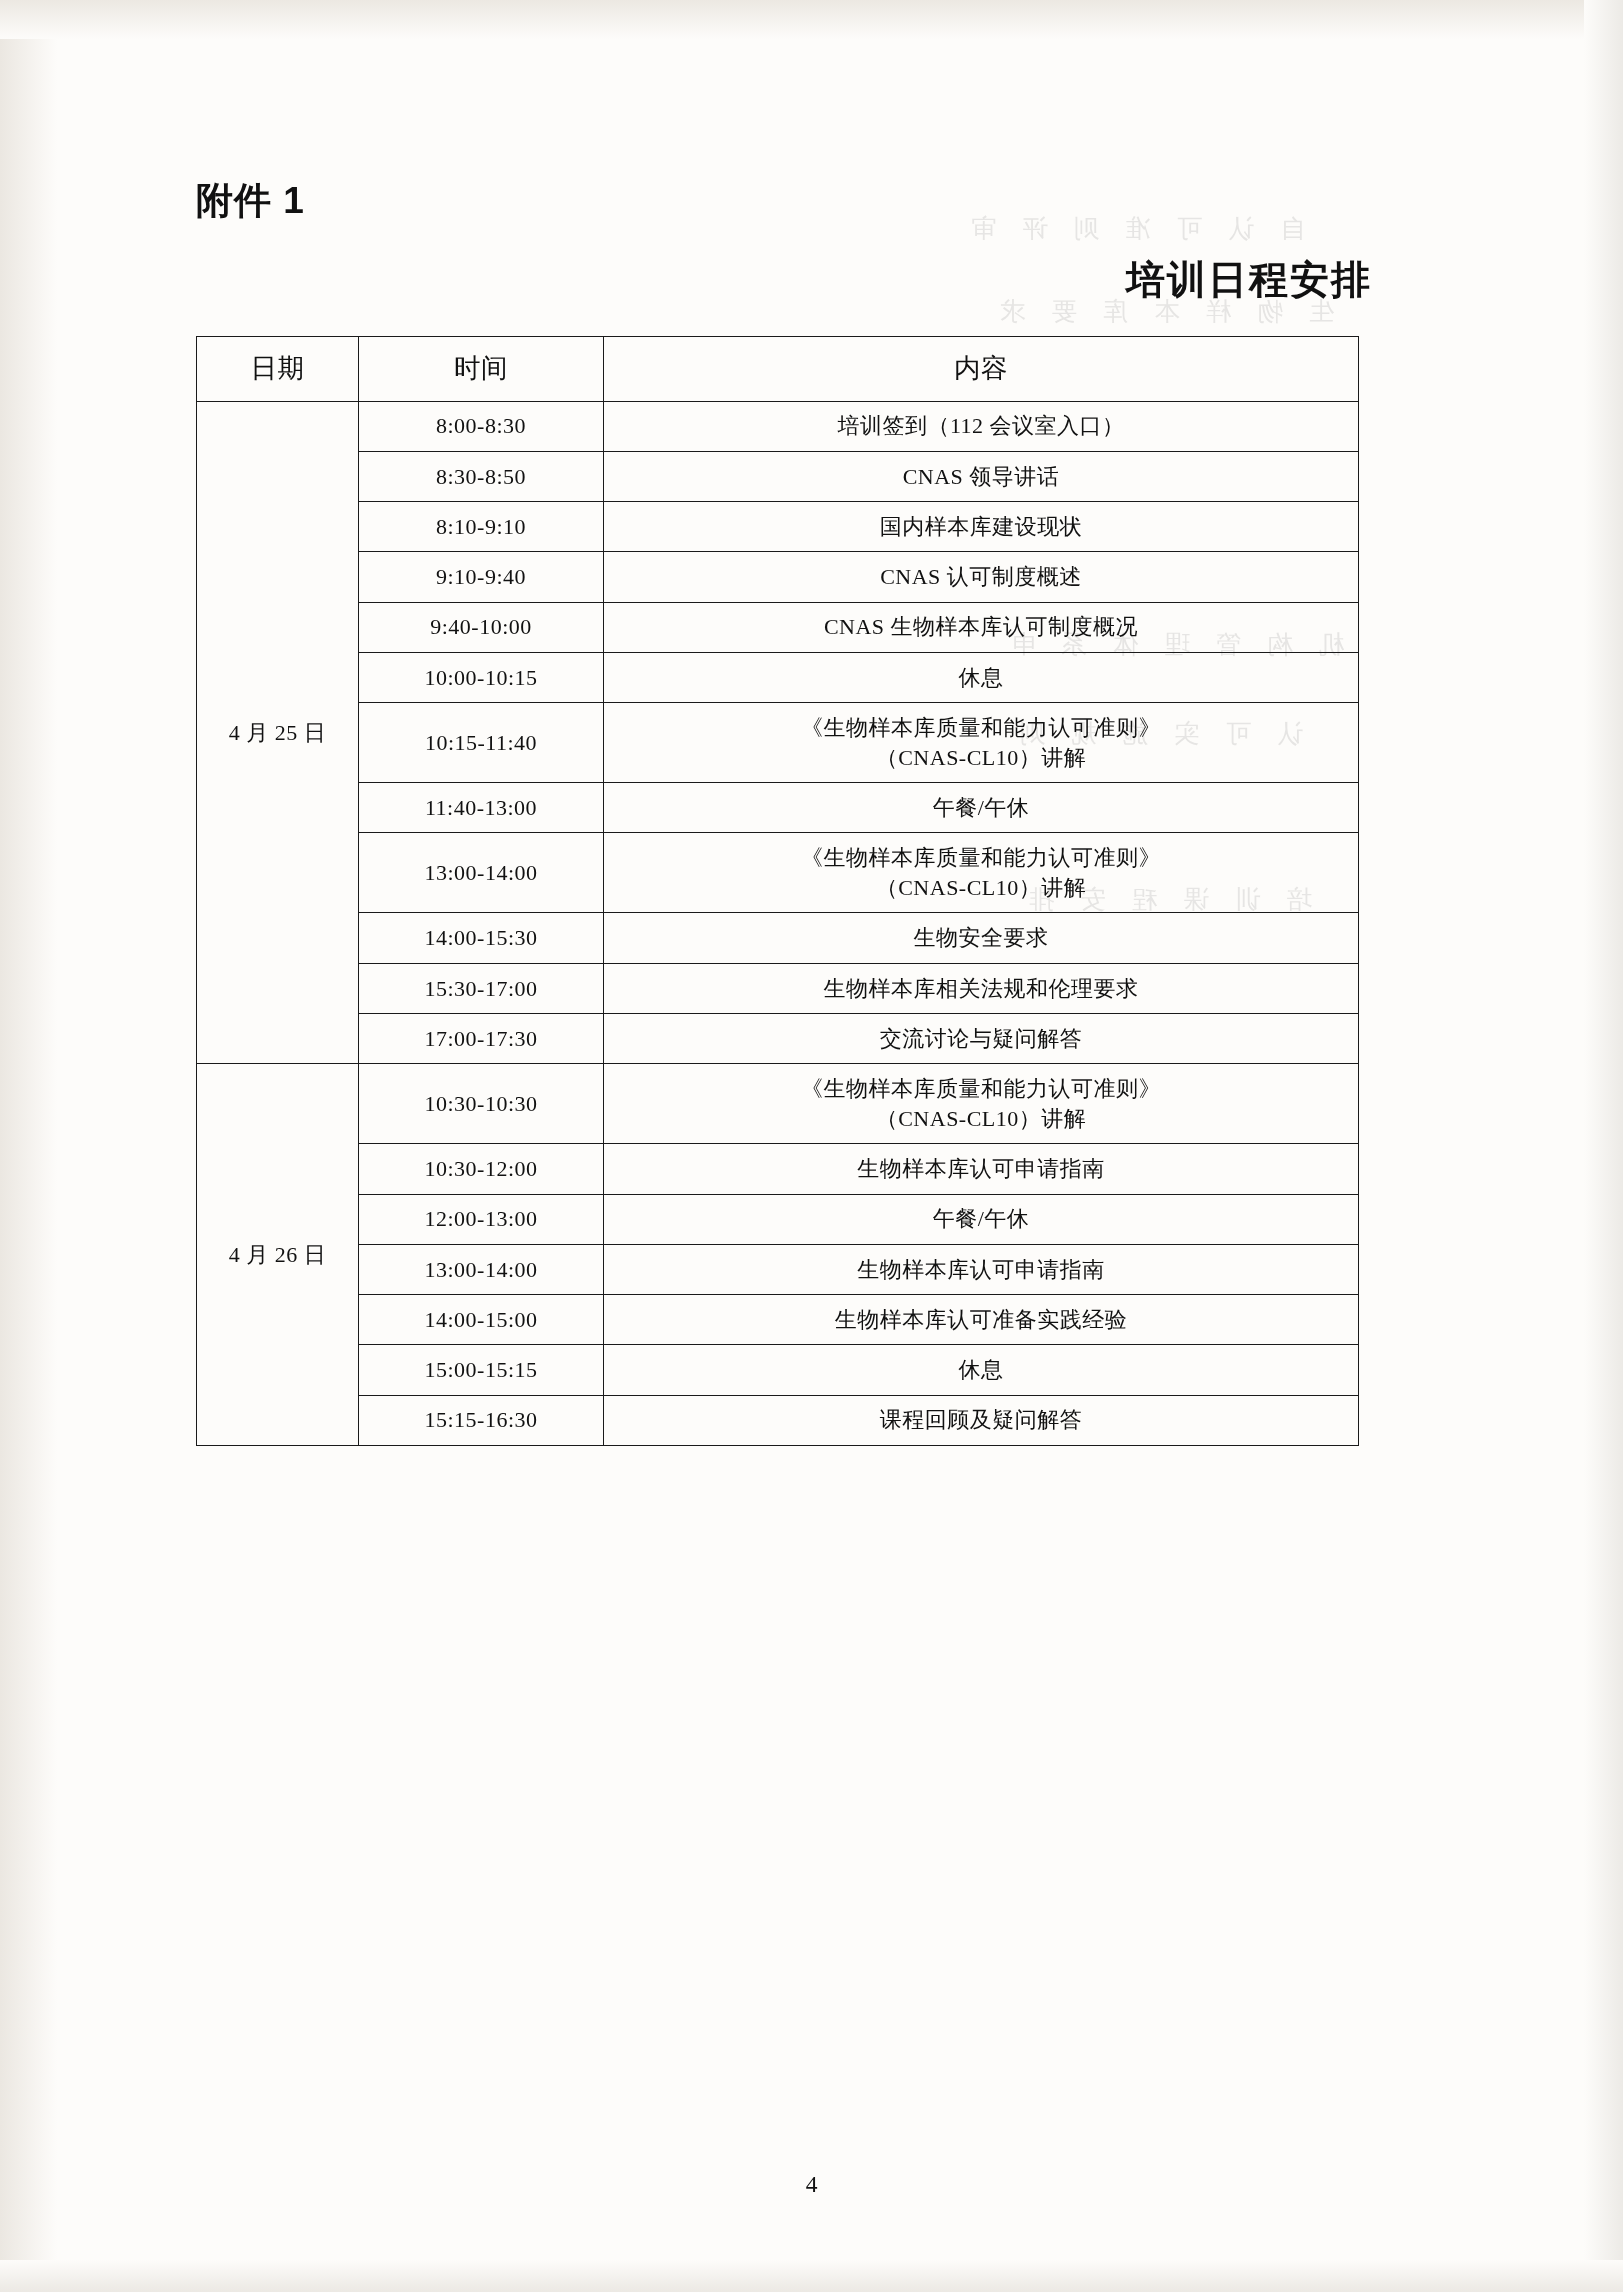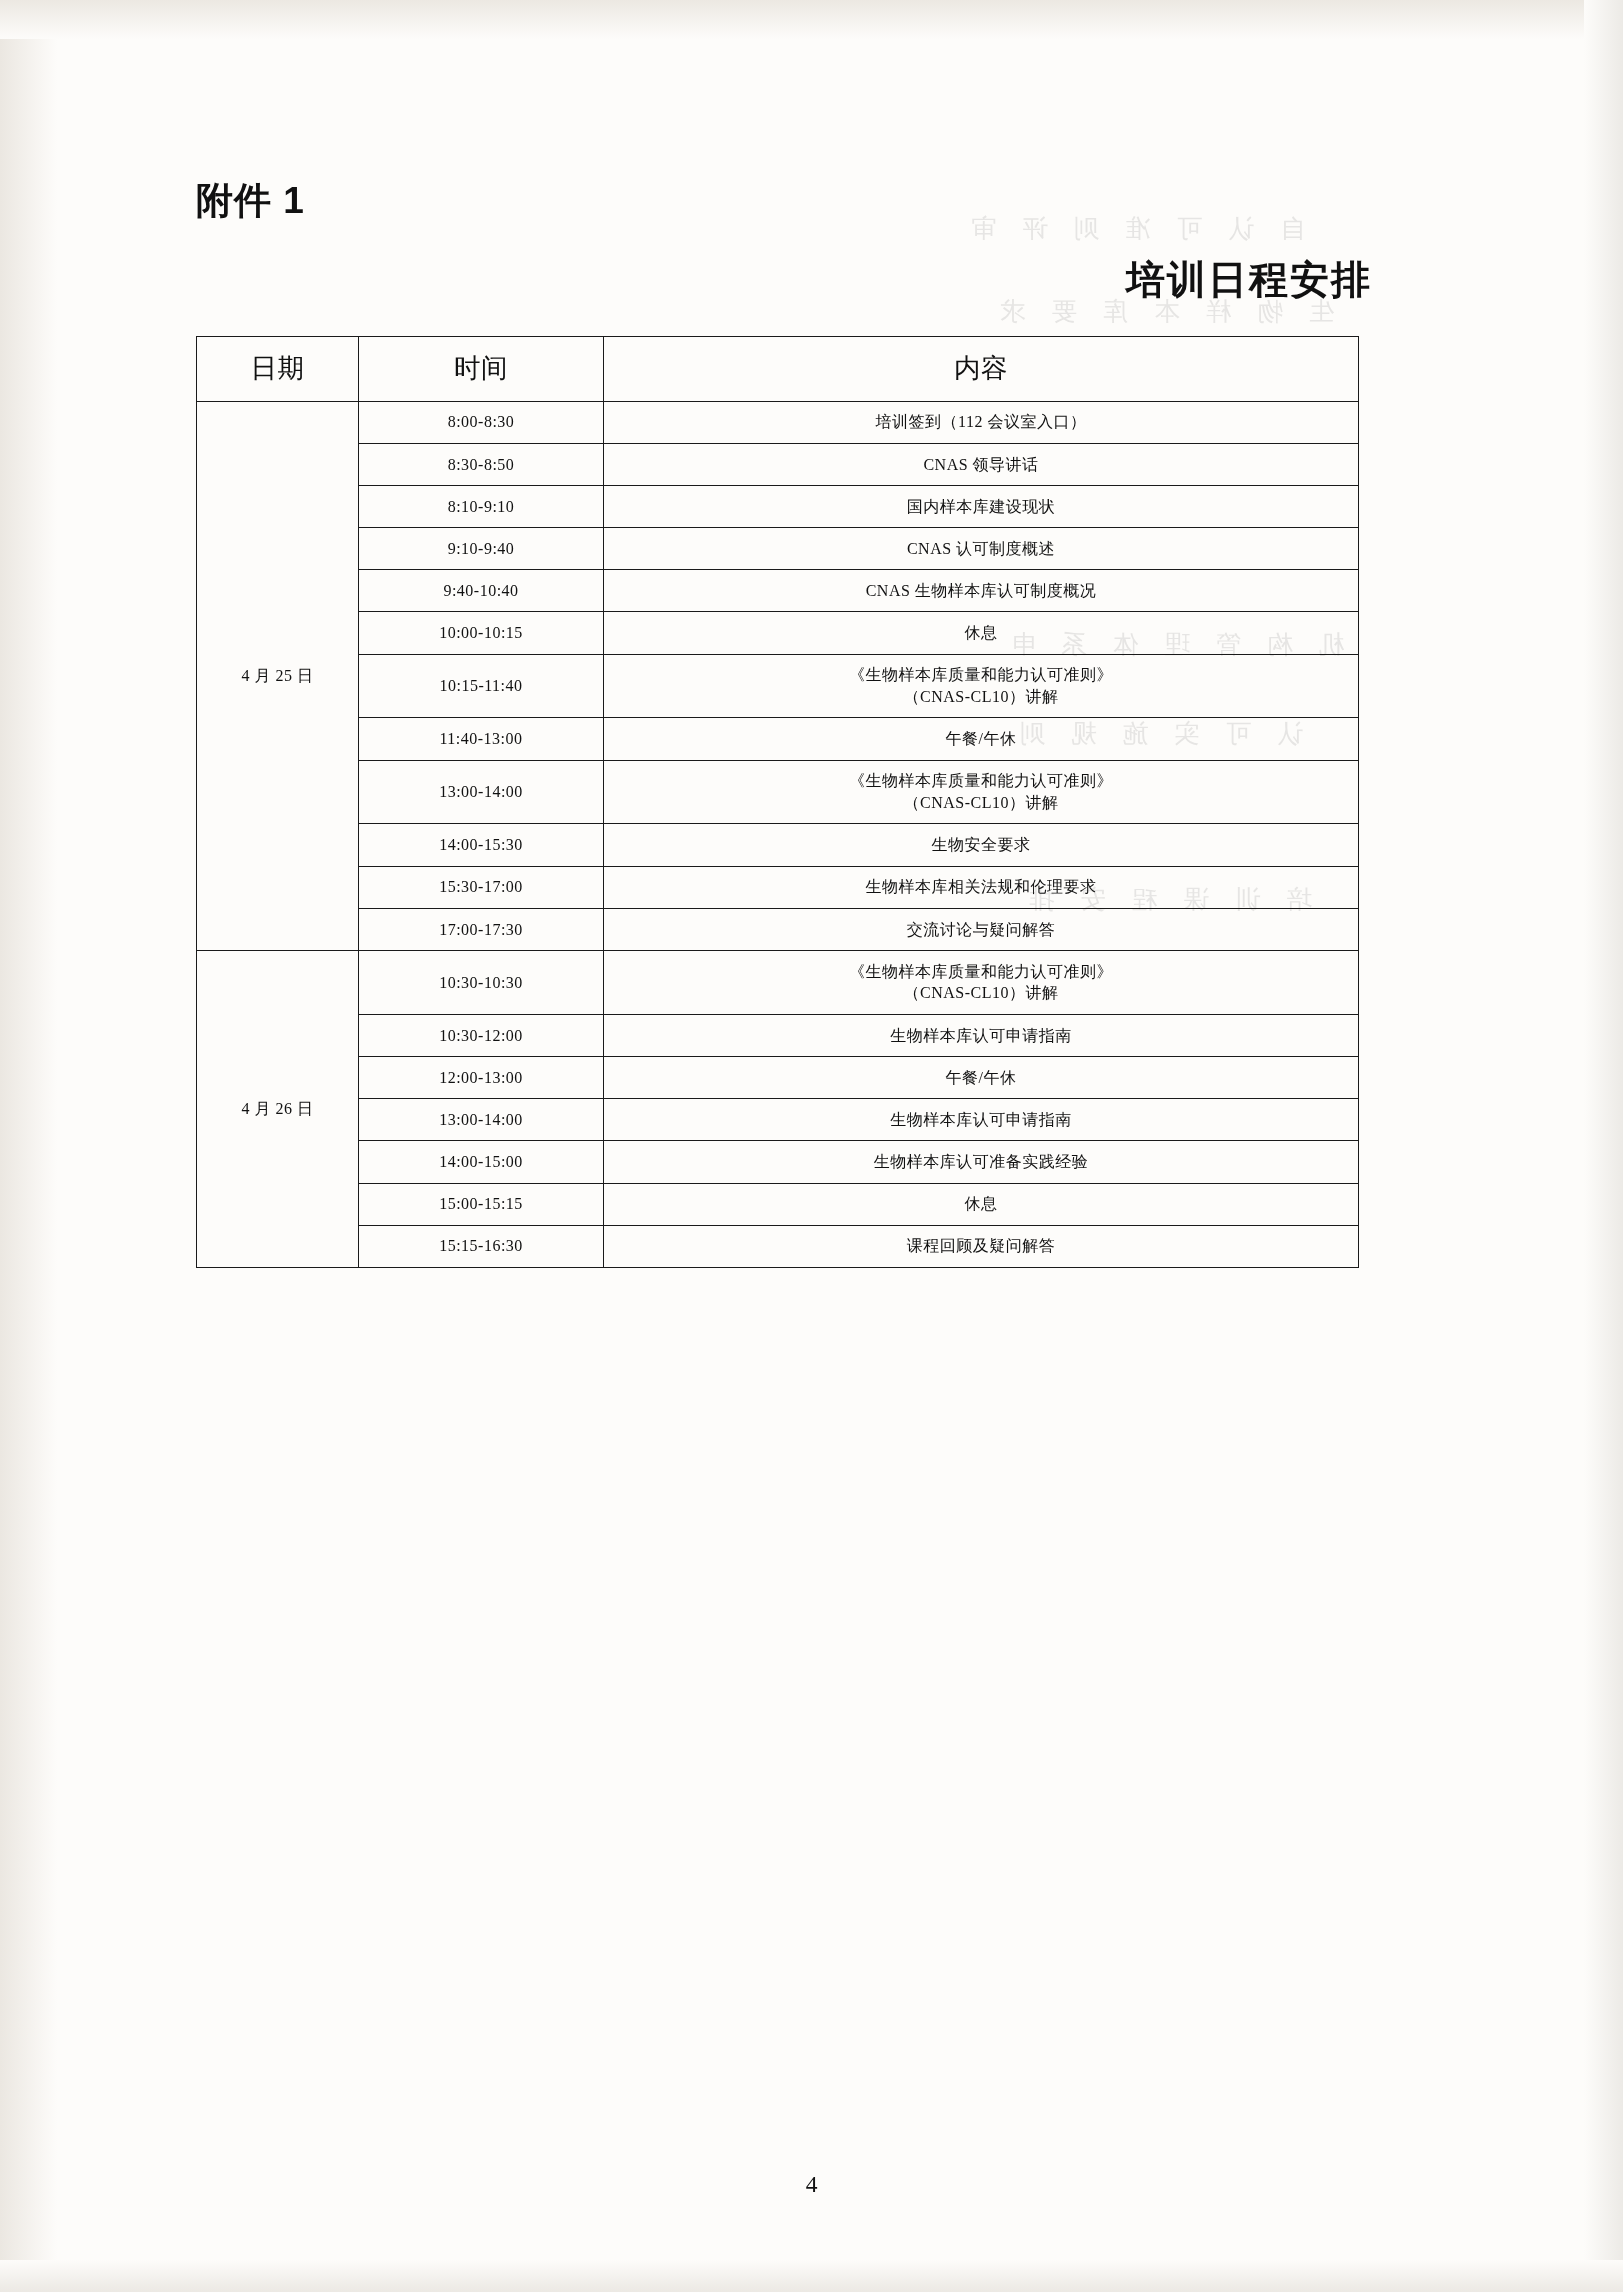--- a/index.html
+++ b/index.html
@@ -76,21 +76,21 @@
     width: 1161px;
     table-layout: fixed;
     background: transparent;
     margin-top: 29px;
   }
   table.schedule th,
   table.schedule td {
     border: 1.6px solid #1a1a1a;
     text-align: center;
     vertical-align: middle;
-    font-size: 16px;
+    font-size: 22px;
     padding: 9.8px 3.9px;
     line-height: 1.35;
     font-family: "Liberation Serif", serif;
     letter-spacing: 0.5px;
   }
   table.schedule th {
     font-size: 26.5px;
     padding: 13.7px 3.9px;
     font-weight: normal;
   }
@@ -198,21 +198,21 @@
         </tr>
         <tr>
           <td class="time-cell">8:10-9:10</td>
           <td class="content-cell">国内样本库建设现状</td>
         </tr>
         <tr>
           <td class="time-cell">9:10-9:40</td>
           <td class="content-cell">CNAS 认可制度概述</td>
         </tr>
         <tr>
-          <td class="time-cell">9:40-10:40</td>
+          <td class="time-cell">9:40-10:00</td>
           <td class="content-cell">CNAS 生物样本库认可制度概况</td>
         </tr>
         <tr>
           <td class="time-cell">10:00-10:15</td>
           <td class="content-cell">休息</td>
         </tr>
         <tr>
           <td class="time-cell">10:15-11:40</td>
           <td class="content-cell">
             <span>《生物样本库质量和能力认可准则》</span>

